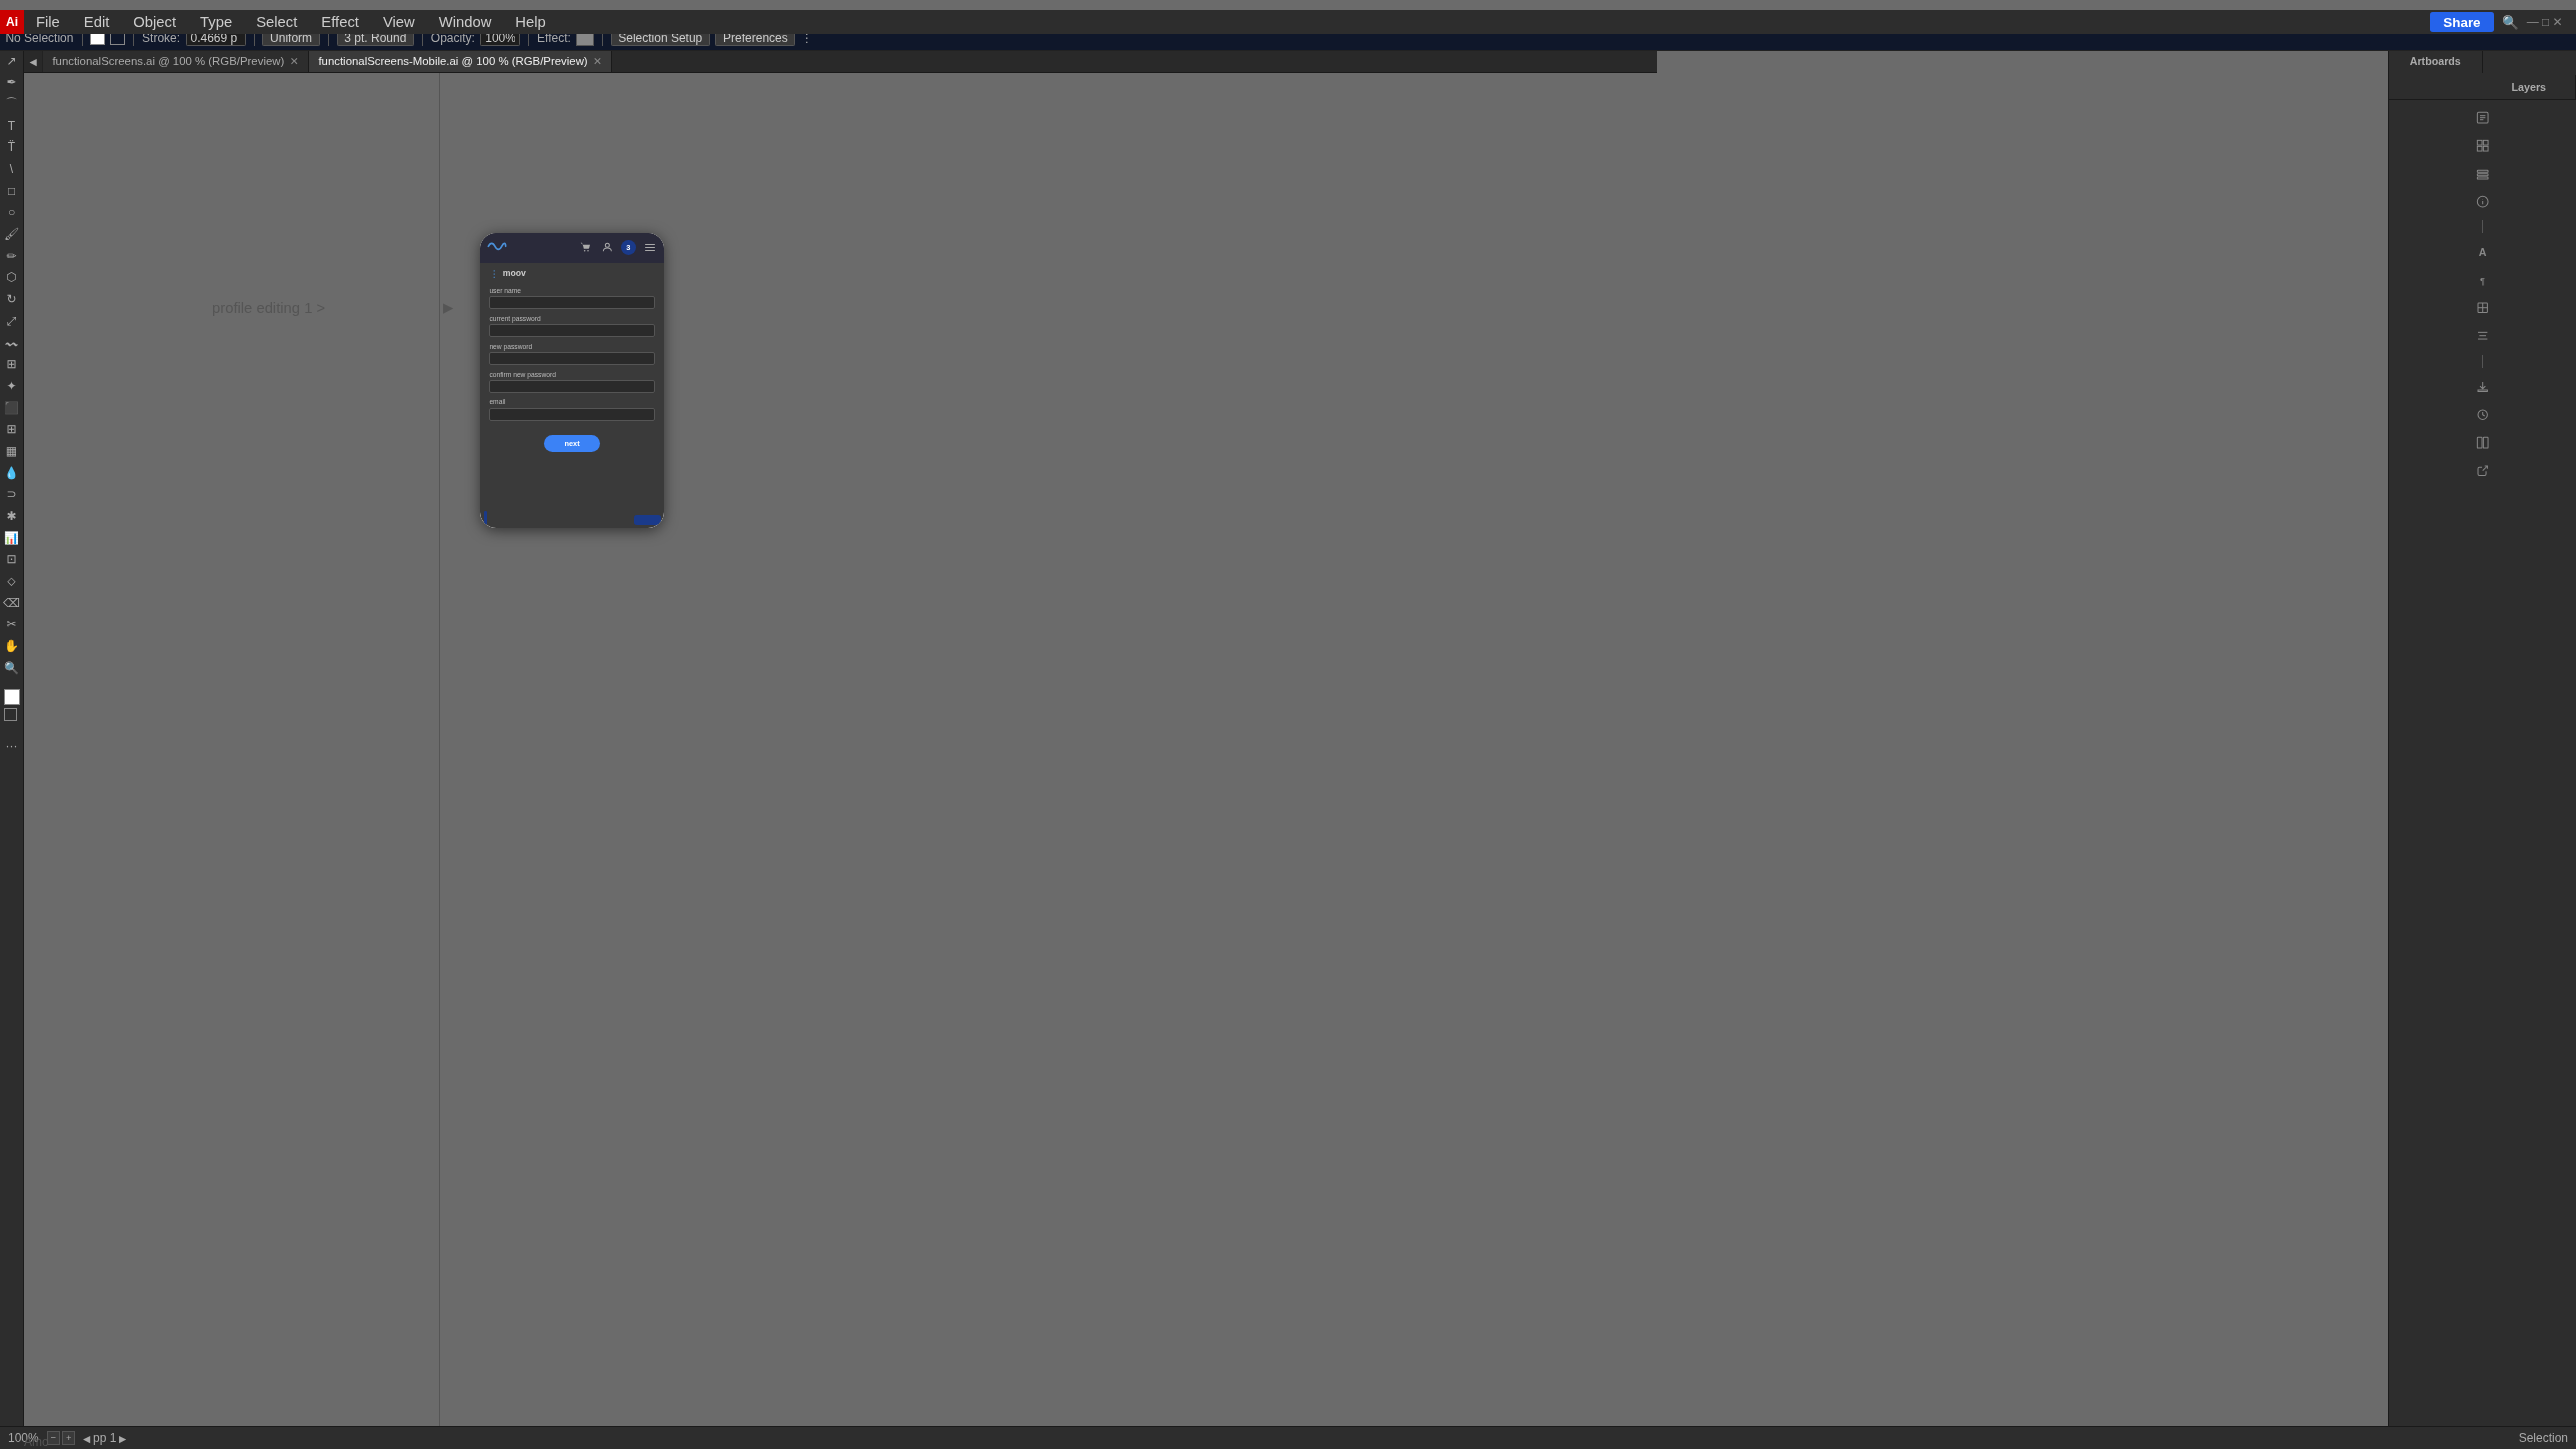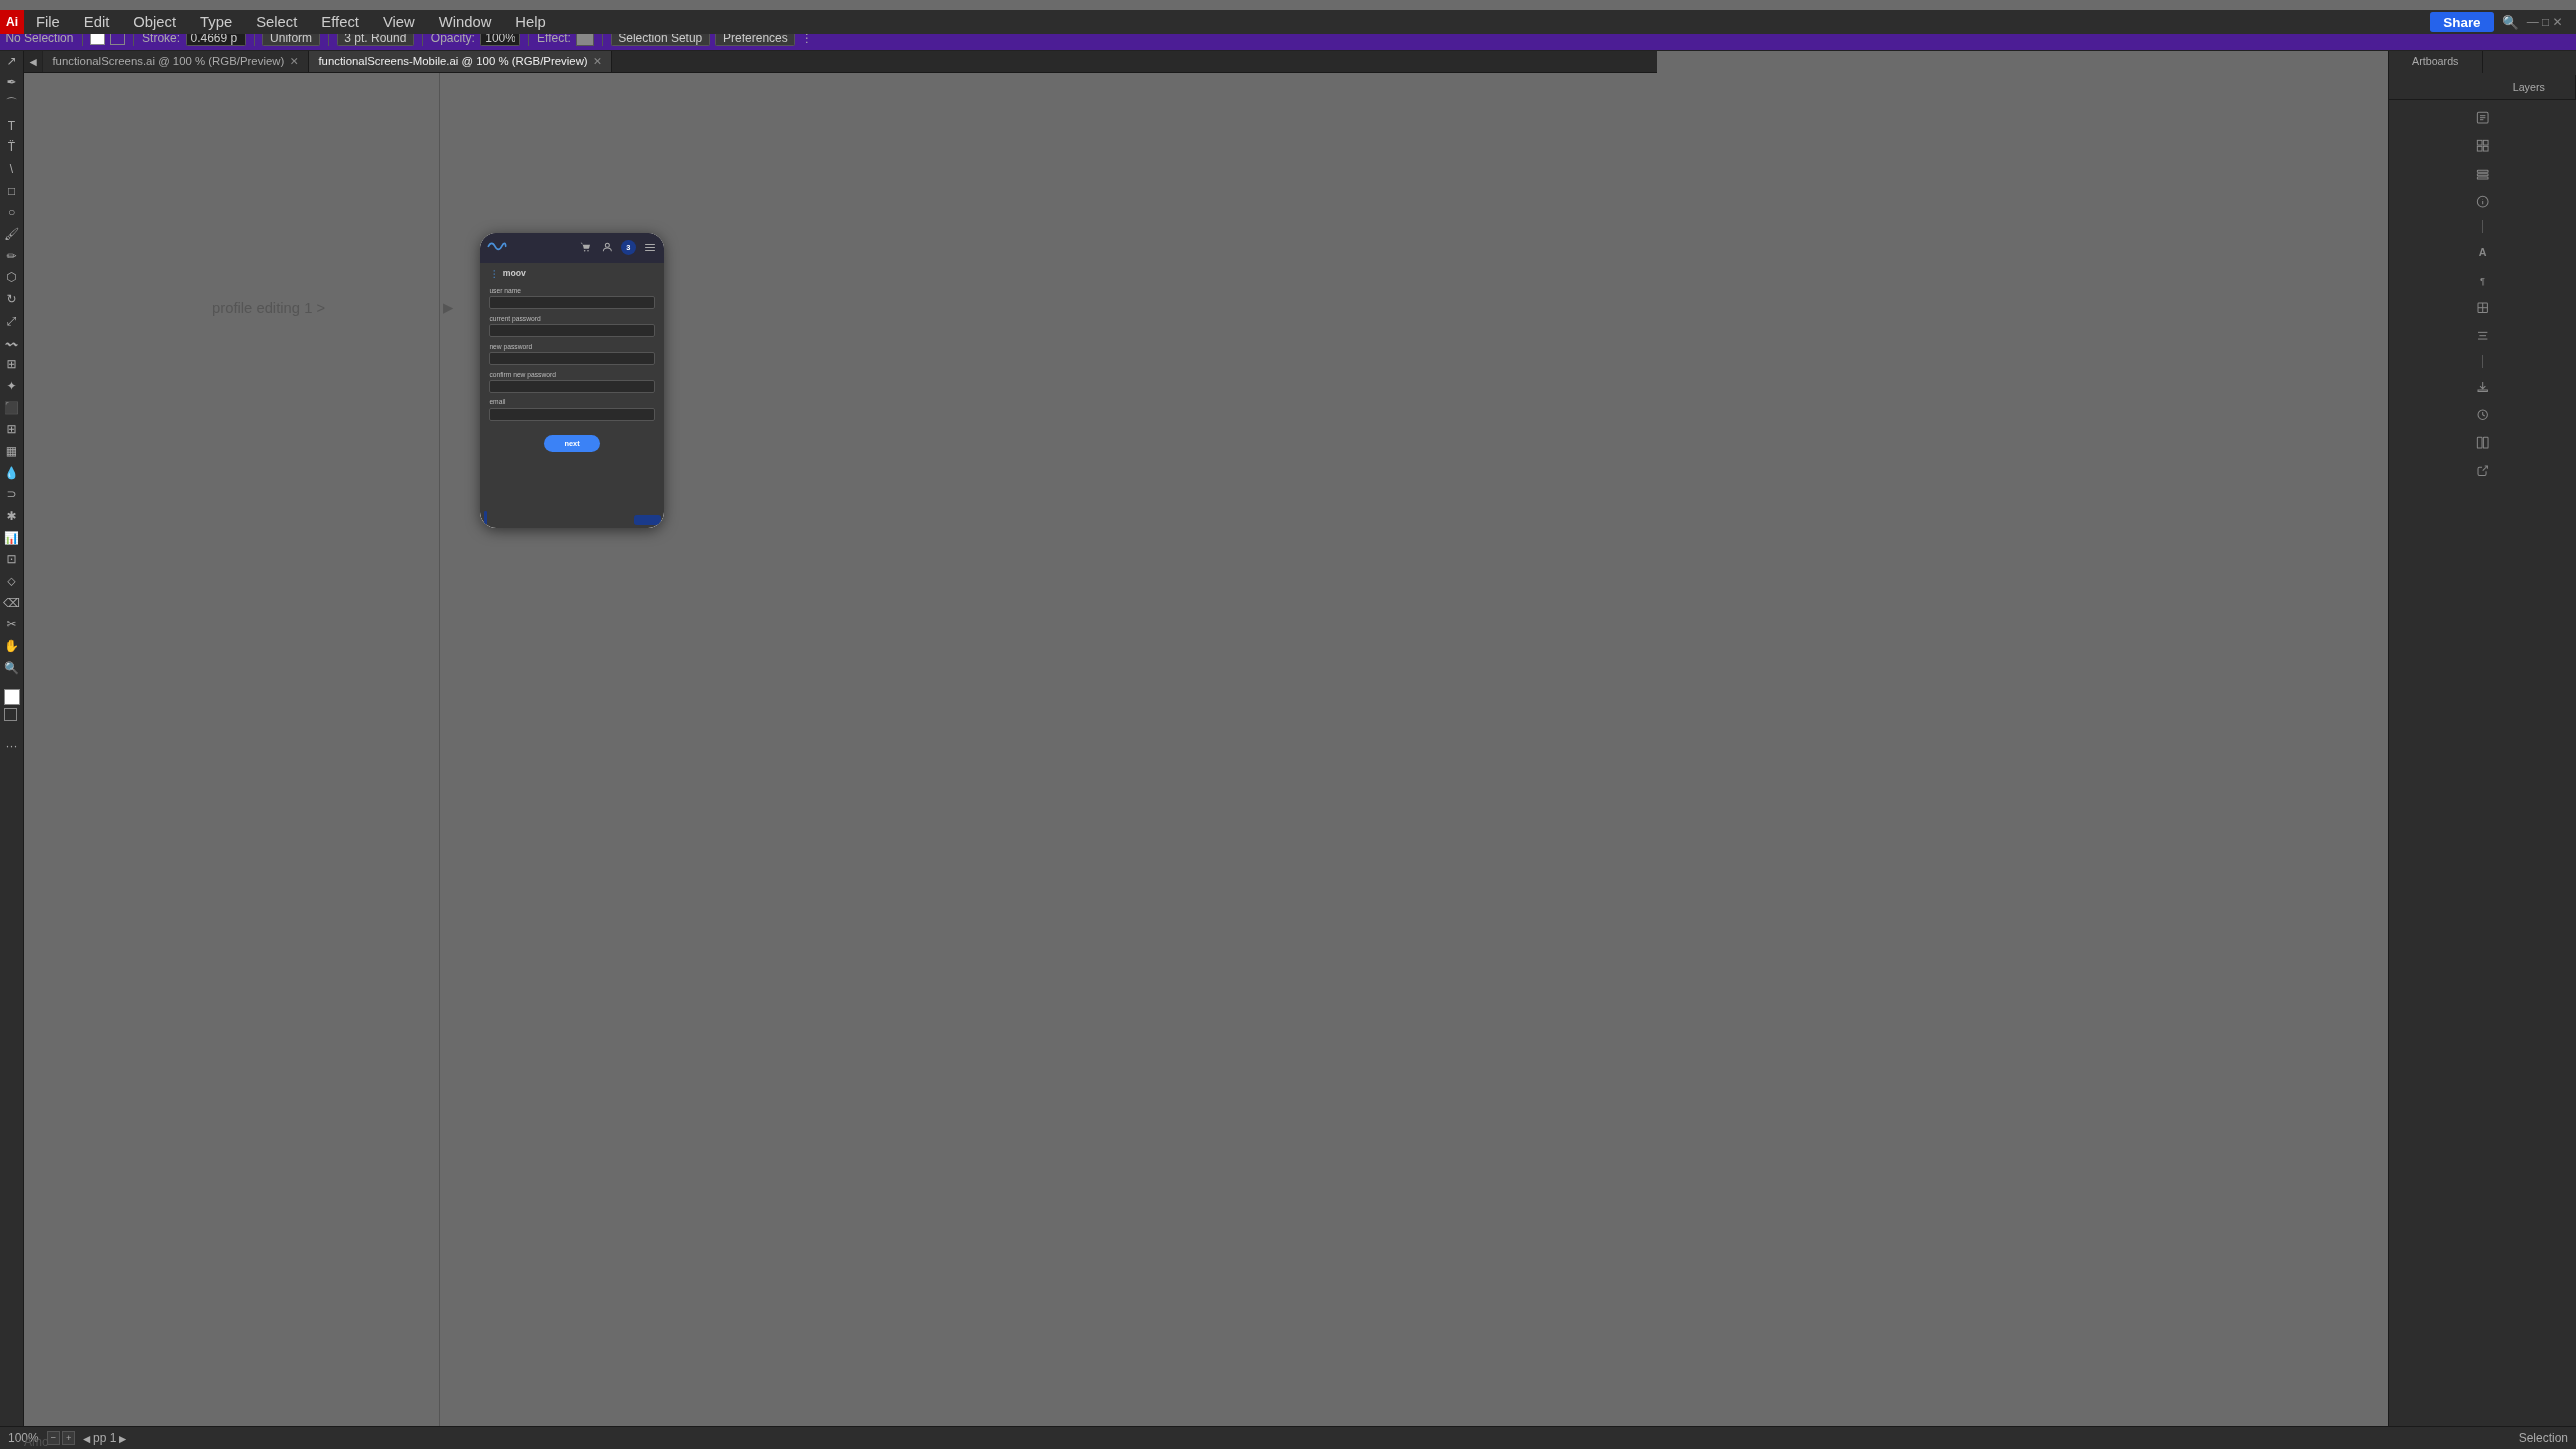--- a/index.html
+++ b/index.html
@@ -54,21 +54,21 @@
       align-items: center;
       gap: 8px;
       padding-right: 13.4px;
     }
 
     
     #toolbar {
       position: absolute;
       top: 24px; left: 0; right: 0;
       height: 27px;
-      background: #4c1d95;
+      background: #0f172a;
       border-top: 0.7px solid #444;
       border-bottom: 0.7px solid #222;
       display: flex;
       align-items: center;
       padding: 0 5.4px;
       gap: 5.4px;
       z-index: 99;
     }
     .toolbar-label {
       color: #aaa;
@@ -613,21 +613,21 @@
   <div style="position:absolute;left:419px;top:228px;color:#555;font-size:13.4px;">▶</div>
 
 </div>
 
 <div id="right-panel">
   <div class="right-panel-tabs">
     <div class="right-tab active">
       <span>Properties</span>
     </div>
   </div>
-  <div class="right-panel-tabs" style="border-bottom:0.7px solid #1a1a1a;">
+  <div class="right-panel-tabs" style="border-bottom:0.7px solid #1a1a1a;font-weight:bold;">
     <div class="right-tab" style="font-size:10.7px;">
       <span>Artboards</span>
     </div>
     <div class="right-tab" style="font-size:10.7px;margin-top:26px;">
       <span>Layers</span>
     </div>
   </div>
   <div class="right-panel-icons">
     <div class="right-panel-icon">
       <svg width="13.4" height="13.4" viewBox="0 0 20 20" fill="none" stroke="#888" stroke-width="1.5">

